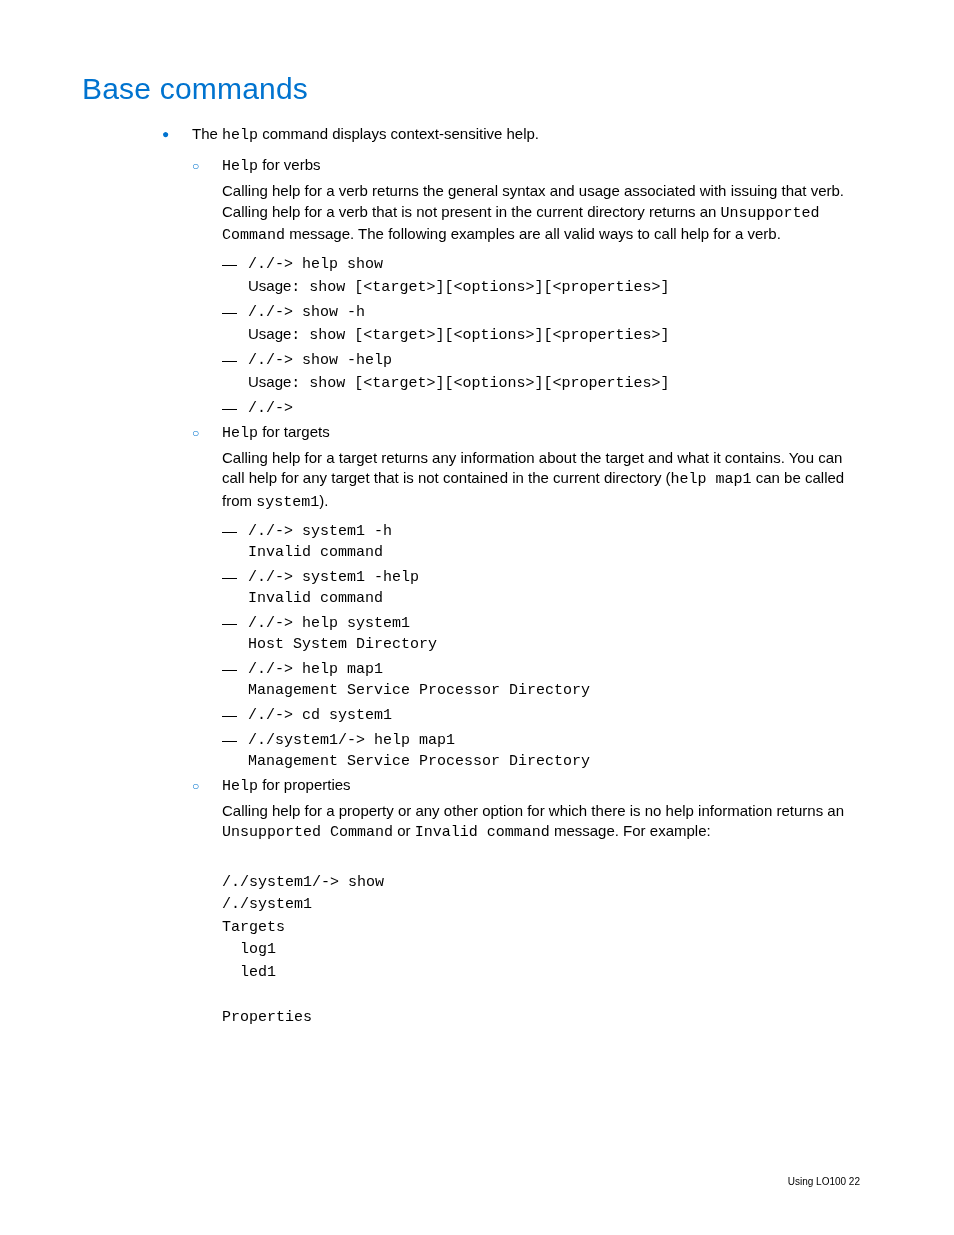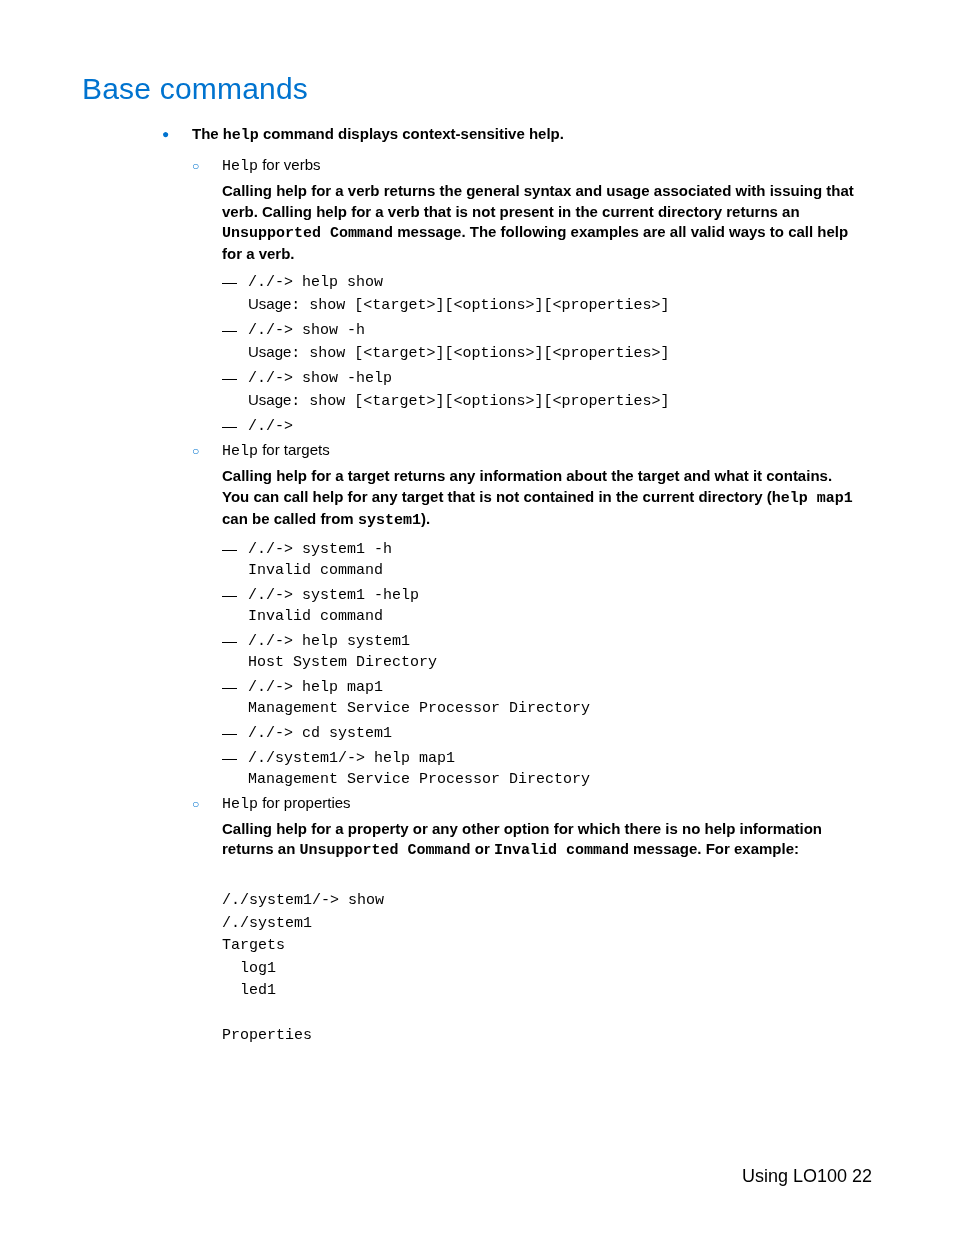--- a/index.html
+++ b/index.html
@@ -83,30 +83,29 @@
     content: "—";
     color: #000;
     position: absolute;
     left: 0;
     top: 0;
     line-height: 20px;
   }
   .para {
     margin: 6px 0;
     line-height: 1.35;
-    font-weight: bold;
   }
   .sub {
     margin: 4px 0 0 0;
   }
   .footer {
     position: absolute;
     bottom: 48px;
-    right: 82px;
-    font-size: 18px;
+    right: 94px;
+    font-size: 10px;
   }
 </style>
 </head>
 <body>
 
 <div class="page">
 
   <h1 class="title">Base commands</h1>
 
   <ul class="bullet">

